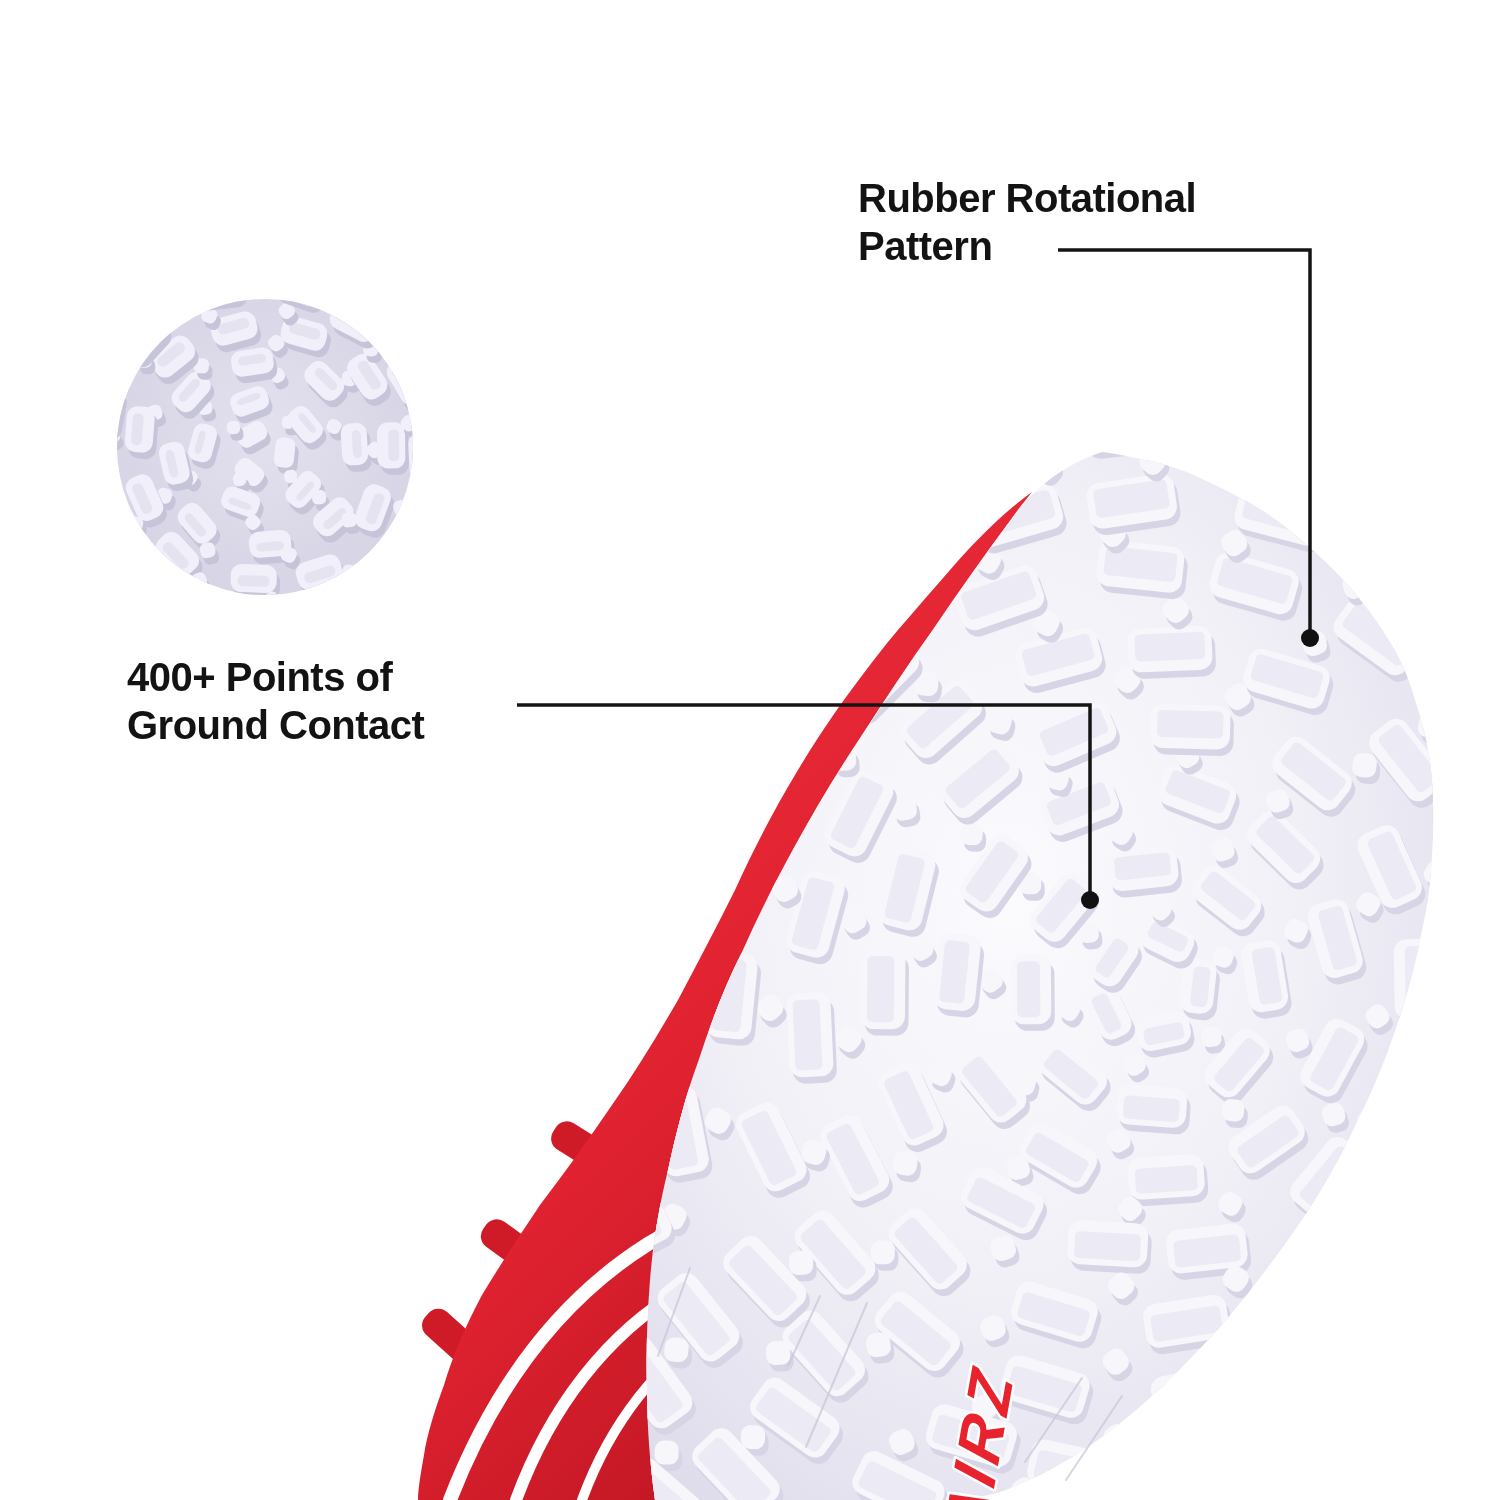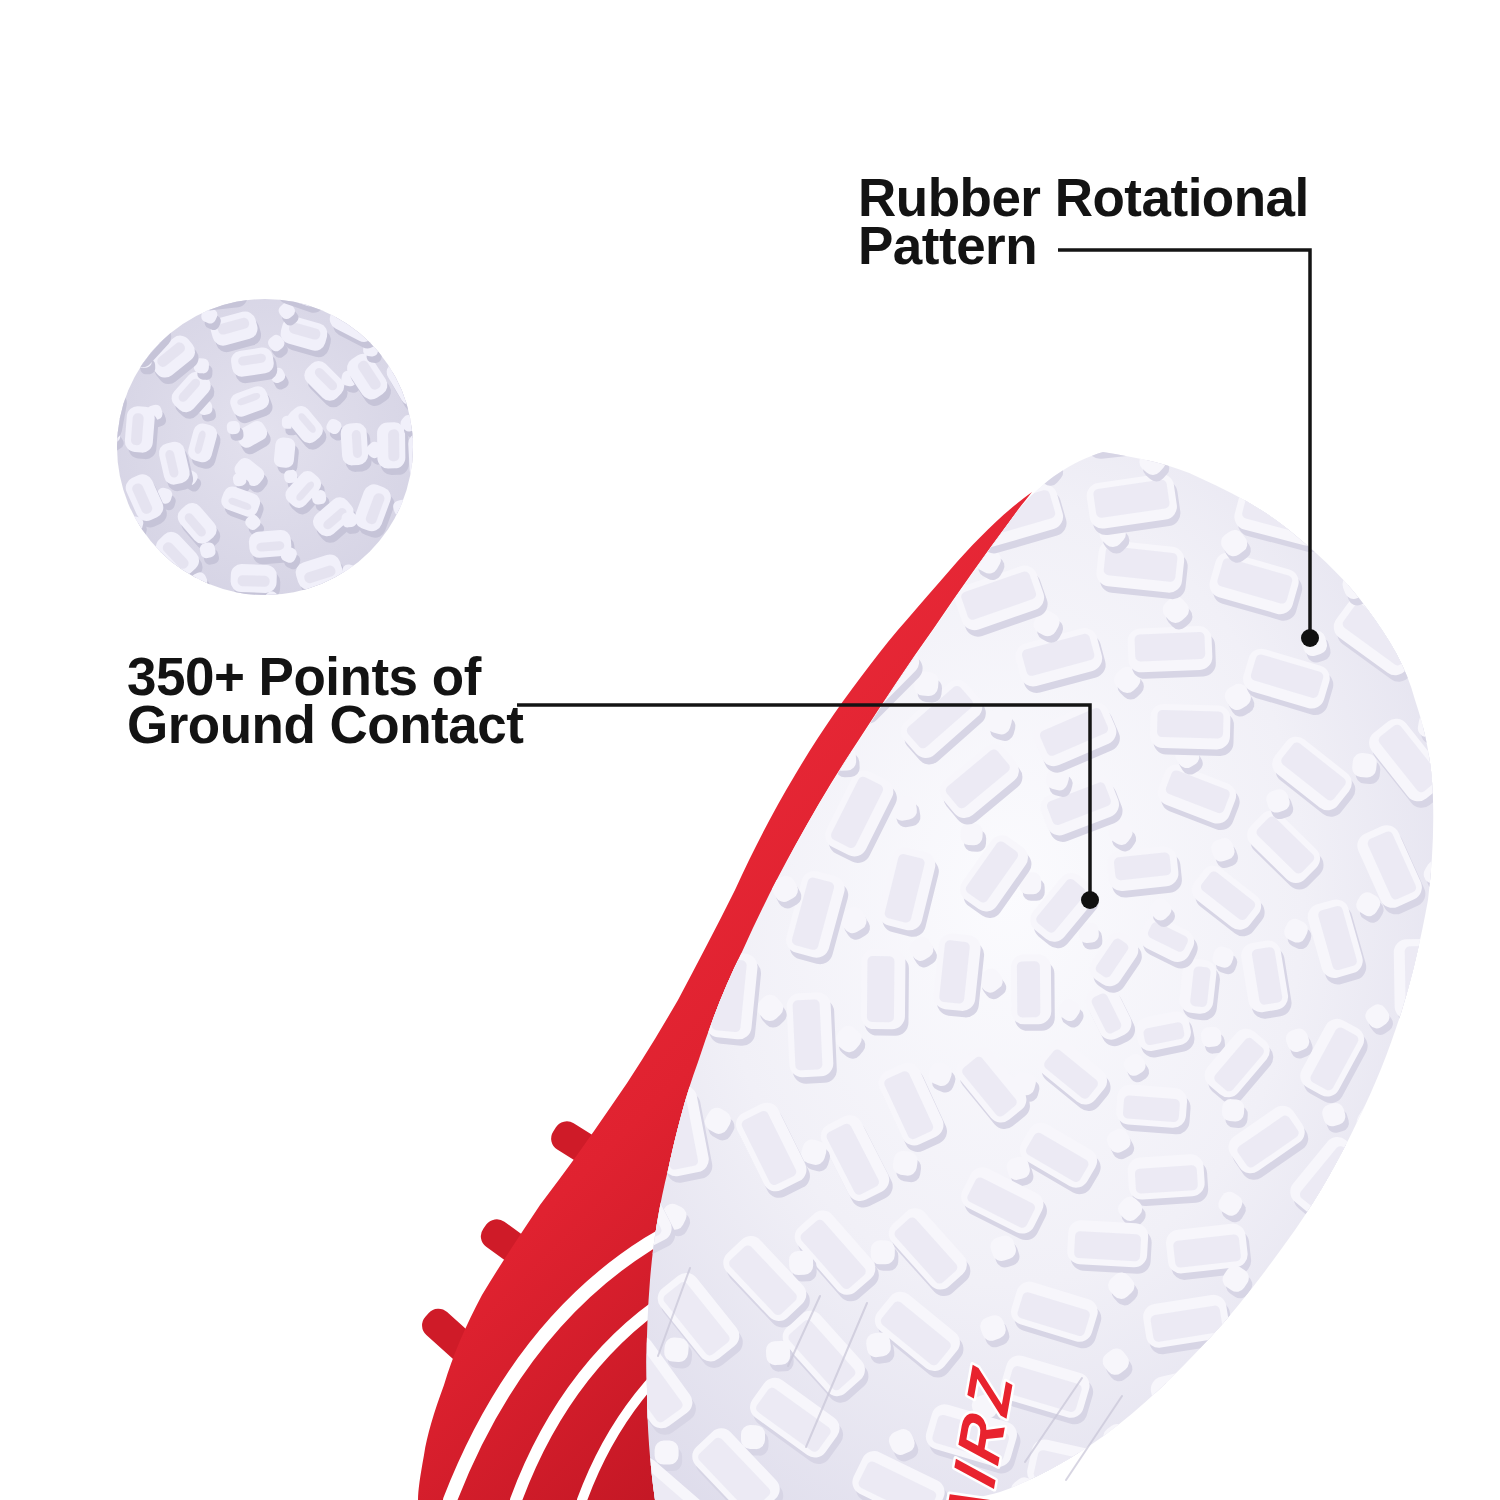--- a/index.html
+++ b/index.html
@@ -1,20 +1,20 @@
 <!DOCTYPE html>
 <html><head>
 <meta charset="utf-8">
 <style>
   html,body{margin:0;padding:0;background:#fff;}
   .stage{position:relative;width:1500px;height:1500px;background:#ffffff;overflow:hidden;
          font-family:"Liberation Sans", sans-serif;}
   .stage svg{position:absolute;left:0;top:0;}
   .callout-label{position:absolute;white-space:pre-line;color:#131313;
-    font-weight:700;font-size:53px;line-height:48px;letter-spacing:-0.5px;}
+    font-weight:700;font-size:40px;line-height:48px;letter-spacing:-0.5px;}
   .label-rubber{left:858px;top:174px;width:460px;}
   .label-ground{left:127px;top:653px;width:460px;}
 </style>
 </head>
 <body>
 
 <div class="stage">
 
   <svg id="scene" width="1500" height="1500" viewBox="0 0 1500 1500">
     <defs>
@@ -2861,15 +2861,15 @@
       <polyline points="1058,250 1310,250 1310,638" stroke="#141414"></polyline>
       <circle cx="1310" cy="638" r="9" stroke="none" fill="#111111"></circle>
       <polyline points="517,705 1090,705 1090,900" stroke="#141414"></polyline>
       <circle cx="1090" cy="900" r="9" stroke="none" fill="#111111"></circle>
     </g>
   </svg>
 
   <div class="callout-label label-rubber">Rubber Rotational
 Pattern</div>
 
-  <div class="callout-label label-ground">350+ Points of
+  <div class="callout-label label-ground">400+ Points of
 Ground Contact</div>
 </div>
 
 </body></html>

